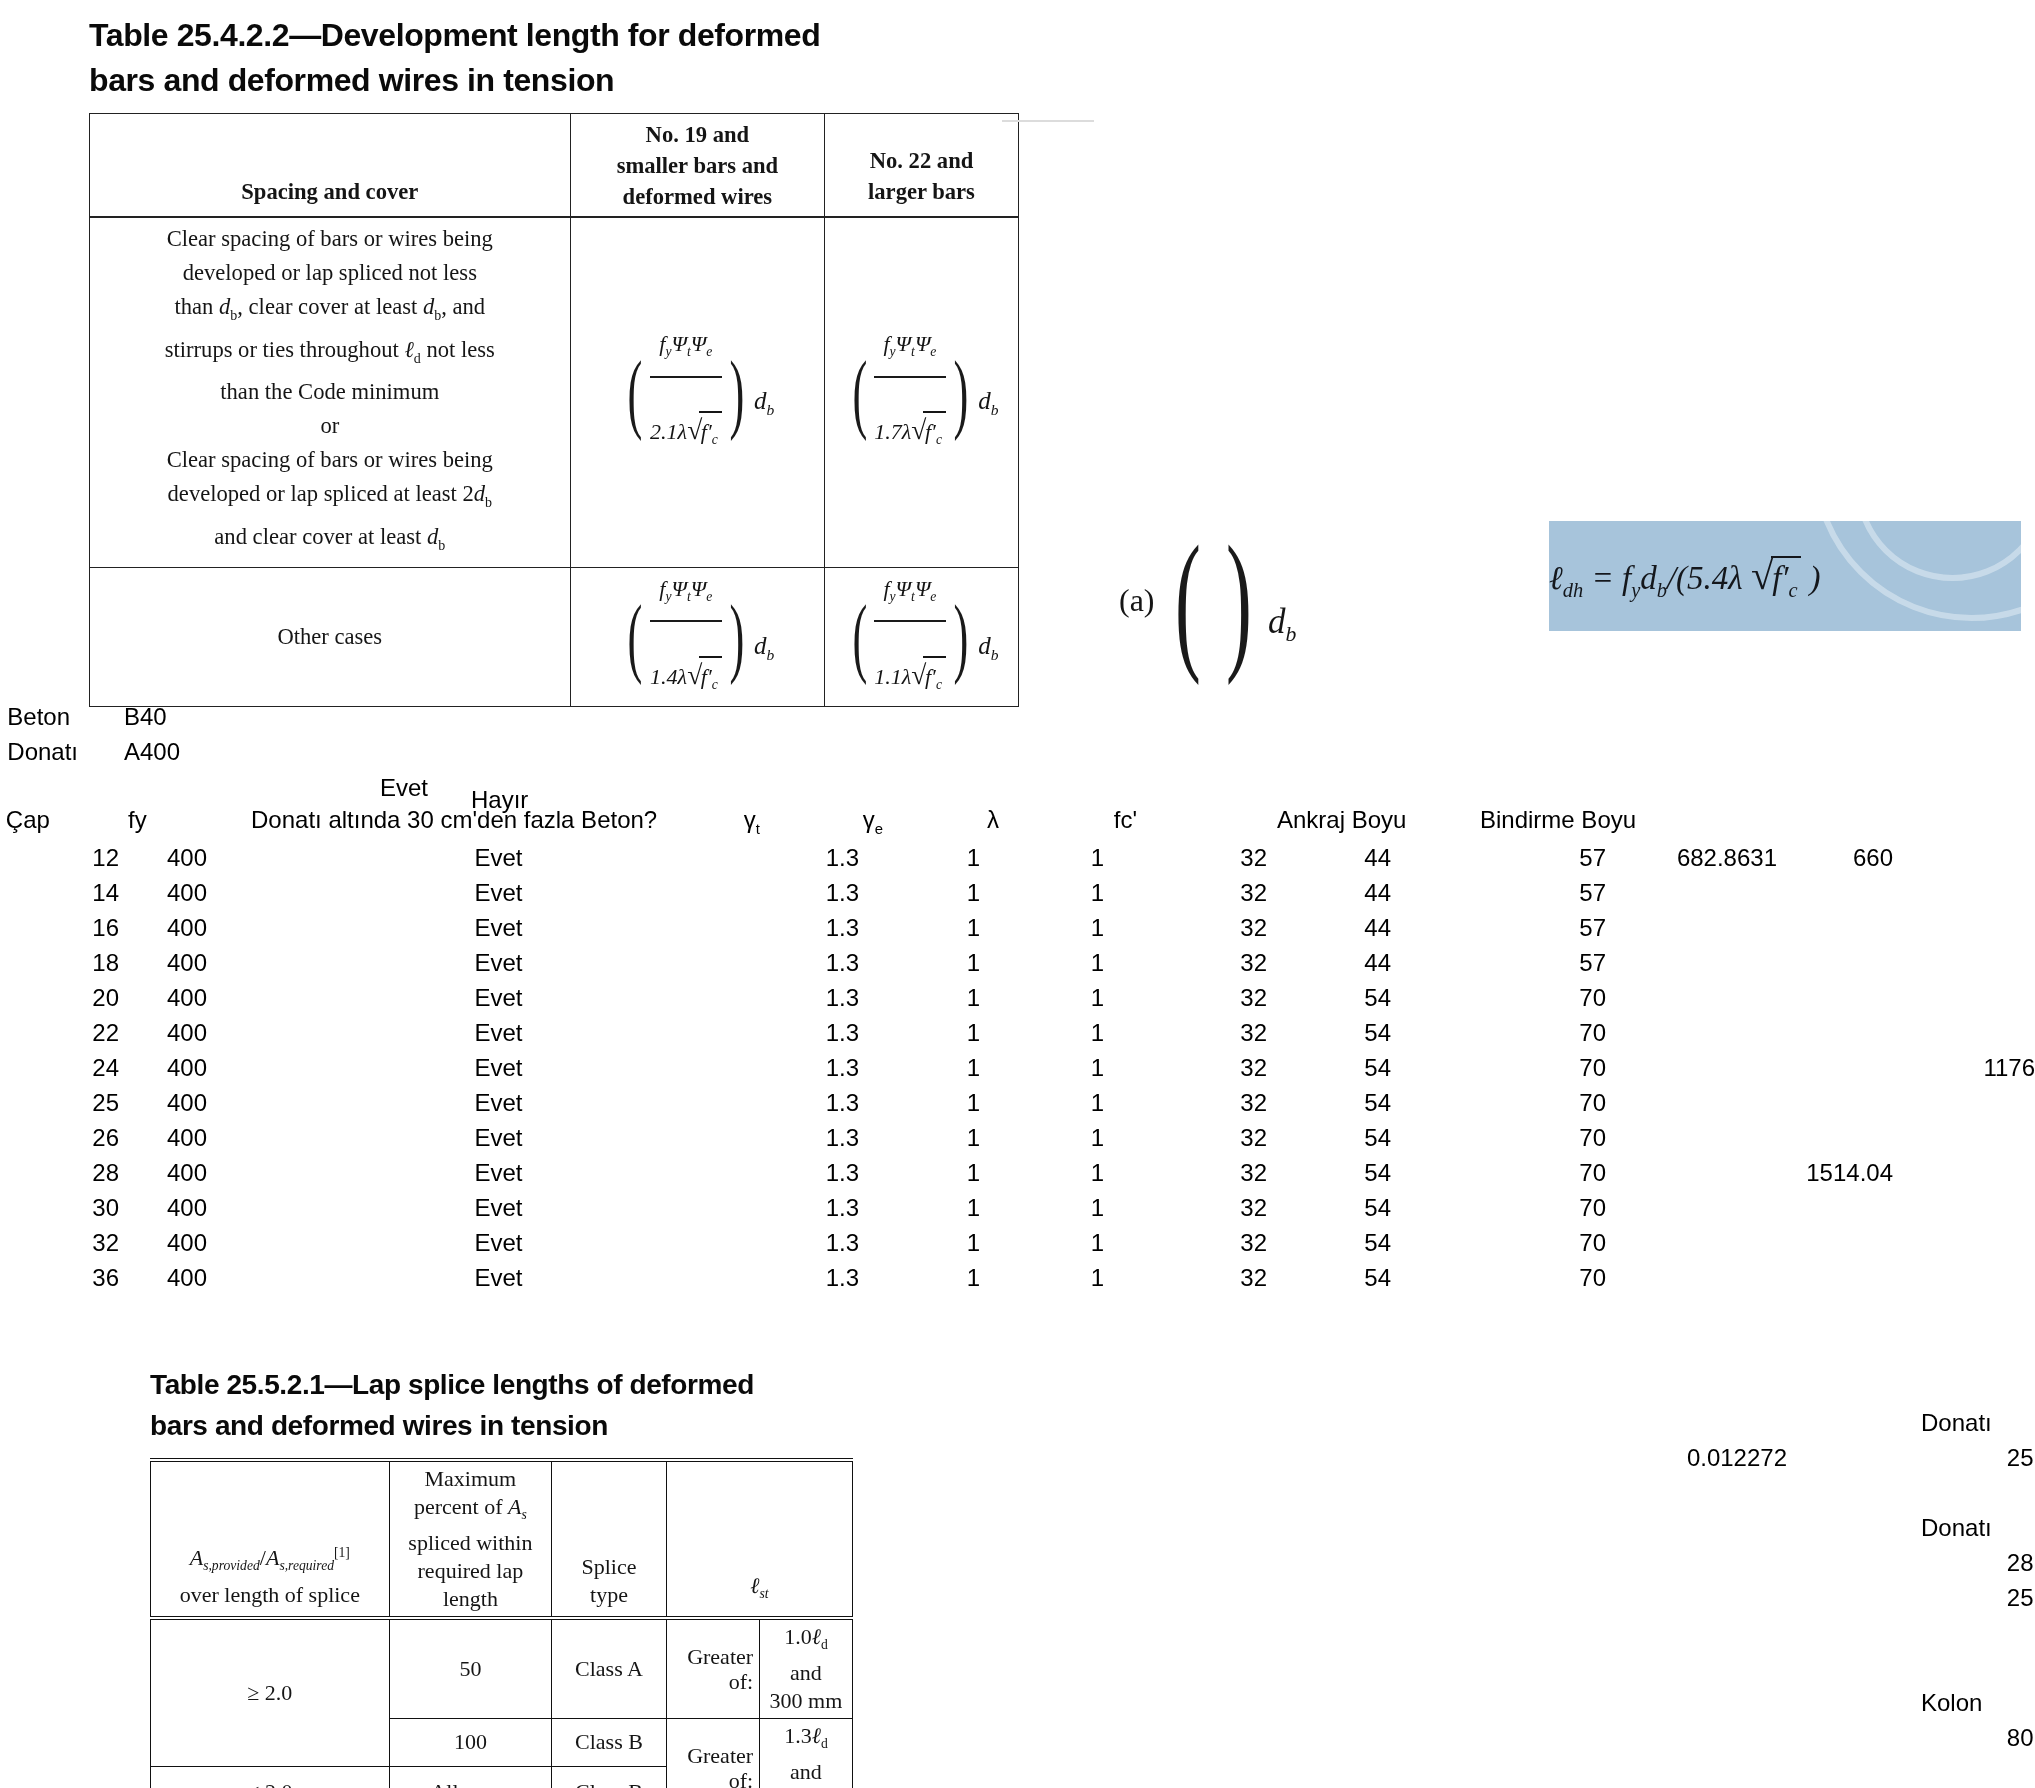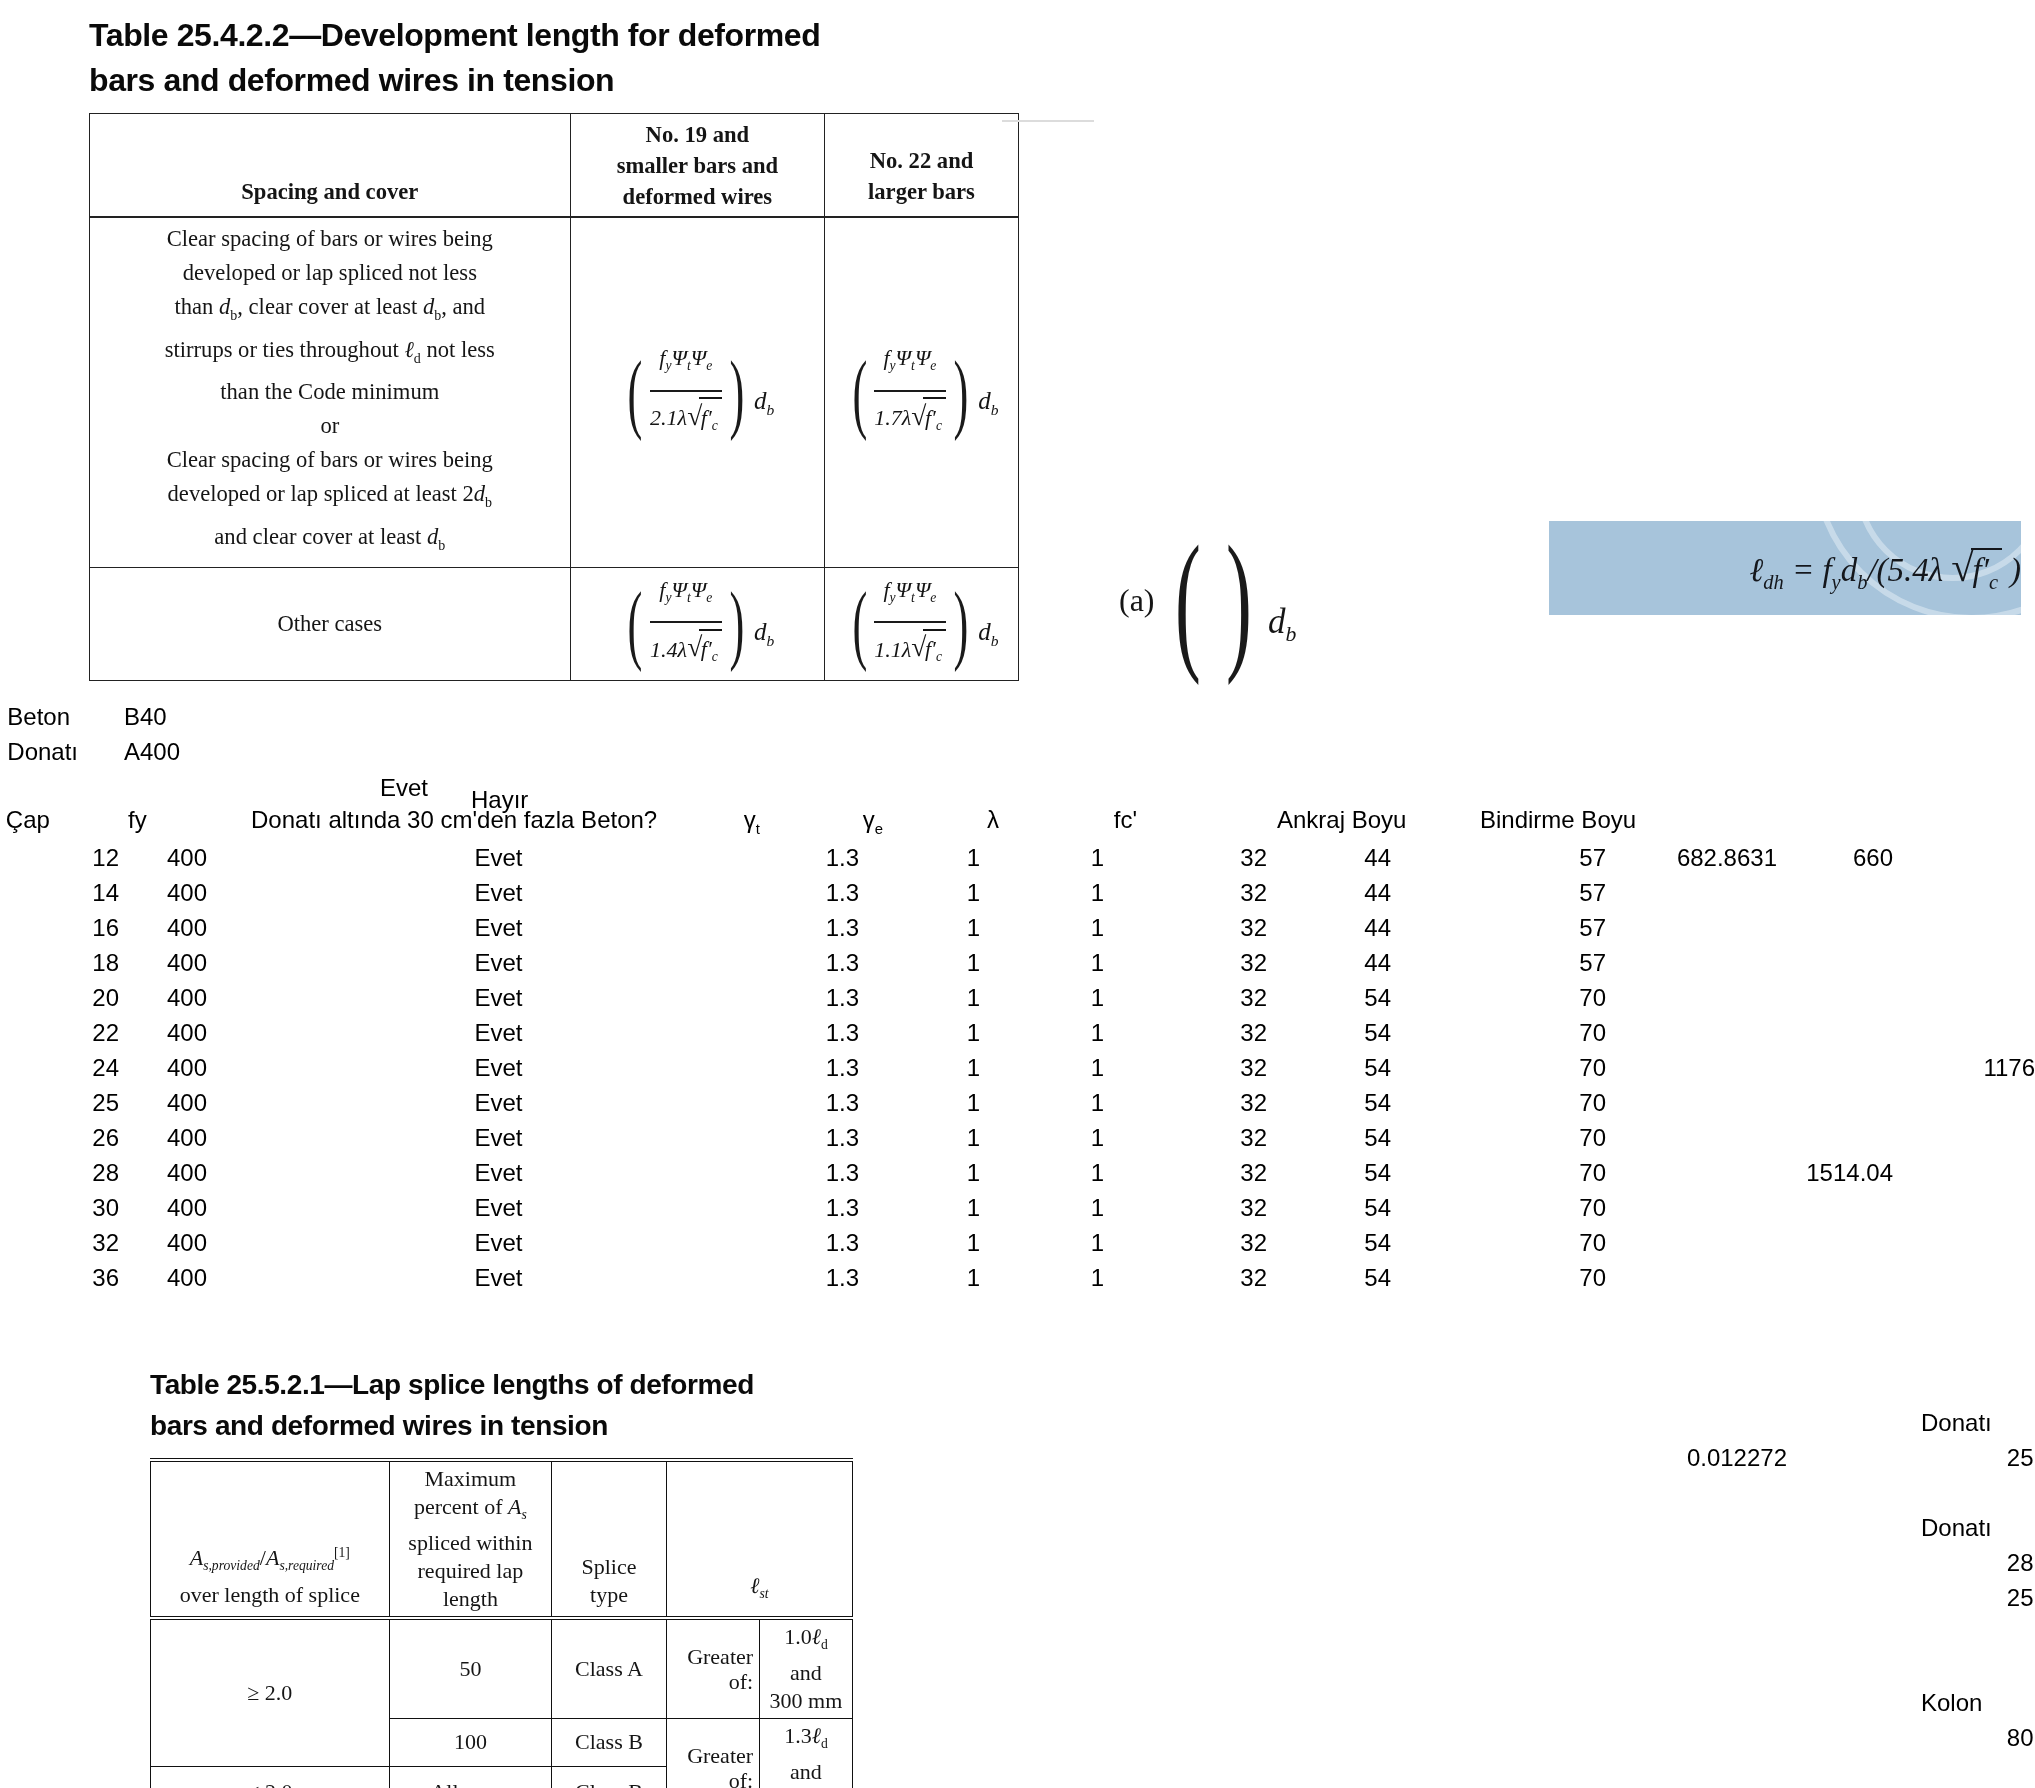--- a/index.html
+++ b/index.html
@@ -26,43 +26,43 @@
   .gline{position:absolute;left:1002px;top:120px;width:92px;height:2.2px;background:#dcdcdc;}
 
   
   .fwrap{display:inline-flex;align-items:center;font-family:"Liberation Serif",serif;
          font-style:italic;white-space:nowrap;}
   .lp,.rp{display:inline-block;transform:scaleX(.5);font-style:normal;color:#1a1a1a;}
   .lp::before{content:"(";}
   .rp::before{content:")";}
   .frac{display:inline-flex;flex-direction:column;text-align:center;}
   .frac .num{border-bottom:2.2px solid #1a1a1a;padding:0 7.3px 5.8px;}
-  .frac .den{padding-top:5.8px;}
+  .frac .den{padding-top:5.8px;margin-top:28px;}
   .suf{margin-left:2.9px;}
   sub{font-size:62%;}
   sup{font-size:62%;}
   .sq{white-space:nowrap;}
   .rt{font-size:125%;font-style:normal;}
   .rad{display:inline-block;border-top:2.2px solid currentColor;padding:1.5px 3.7px 0 1.5px;margin-left:-2.9px;}
 
   .f-small{font-size:22px;}
   .f-small .lp,.f-small .rp{font-size:89px;line-height:.85;}
   .f-small .suf{font-size:25px;margin-top:26px;}
 
   .fa{position:absolute;left:1119px;top:511px;height:178px;display:flex;align-items:center;}
   .fa-label{font-family:"Liberation Serif",serif;font-size:32px;margin-right:7.3px;color:#151515;}
   .f-big{font-size:31px;color:#151515;}
   .f-big .lp,.f-big .rp{font-size:155px;line-height:.8;}
   .f-big .frac .num{border-bottom-width:2.9px;padding:0 10.2px 8.8px;}
   .f-big .frac .den{padding-top:7.3px;}
   .f-big .suf{font-size:35px;margin-top:48px;}
 
   
-  .hookbox{position:absolute;left:1549px;top:521px;width:472px;height:94px;background:#a7c4db;
-           overflow:hidden;display:flex;align-items:center;justify-content:flex-end;}
+  .hookbox{position:absolute;left:1549px;top:521px;width:472px;height:110px;background:#a7c4db;
+           overflow:hidden;display:flex;align-items:center;justify-content:flex-start;}
   .hookbox .arc{position:absolute;border-radius:50%;border:6.6px solid rgba(226,236,244,.55);}
   .arc.a1{width:307px;height:307px;right:-110px;top:-219px;}
   .arc.a2{width:183px;height:183px;right:-29px;top:-135px;}
   .hook-f{position:relative;font-family:"Liberation Serif",serif;font-style:italic;
           font-size:33px;color:#14171c;}
 
   
   .xl{position:absolute;font-size:24px;white-space:nowrap;}
   .colheads,.rows,.sidevals{position:absolute;left:0;width:2035px;}
   .colheads{top:806px;height:35px;}

